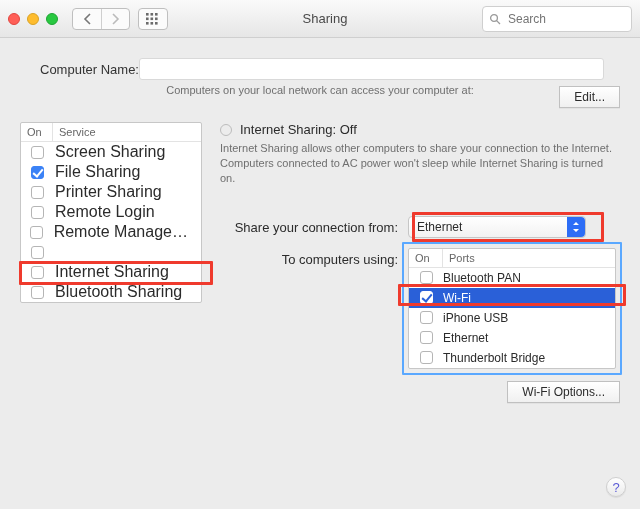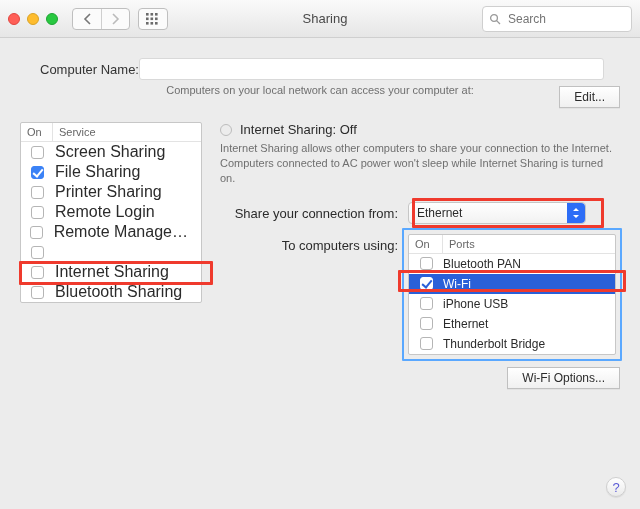--- a/index.html
+++ b/index.html
@@ -194,21 +194,21 @@
     margin-bottom: 4px;
   }
   .radio-dot {
     width: 12px; height: 12px; border-radius: 50%;
     border: 1px solid #bcbcbc;
   }
   .detail-desc {
     font-size: 11px;
     color: var(--text-dim);
     line-height: 1.35;
-    margin-bottom: 16px;
+    margin-bottom: 30px;
   }
   .form-row { display: flex; align-items: flex-start; margin-bottom: 10px; }
   .form-row .lab { width: 188px; text-align: right; padding-right: 10px; padding-top: 4px; font-size: 13px; }
   .select {
     position: relative;
     width: 178px;
     height: 22px;
     border: 1px solid #c6c6c6;
     border-radius: 4px;
     background: linear-gradient(#ffffff, #f2f2f2);

